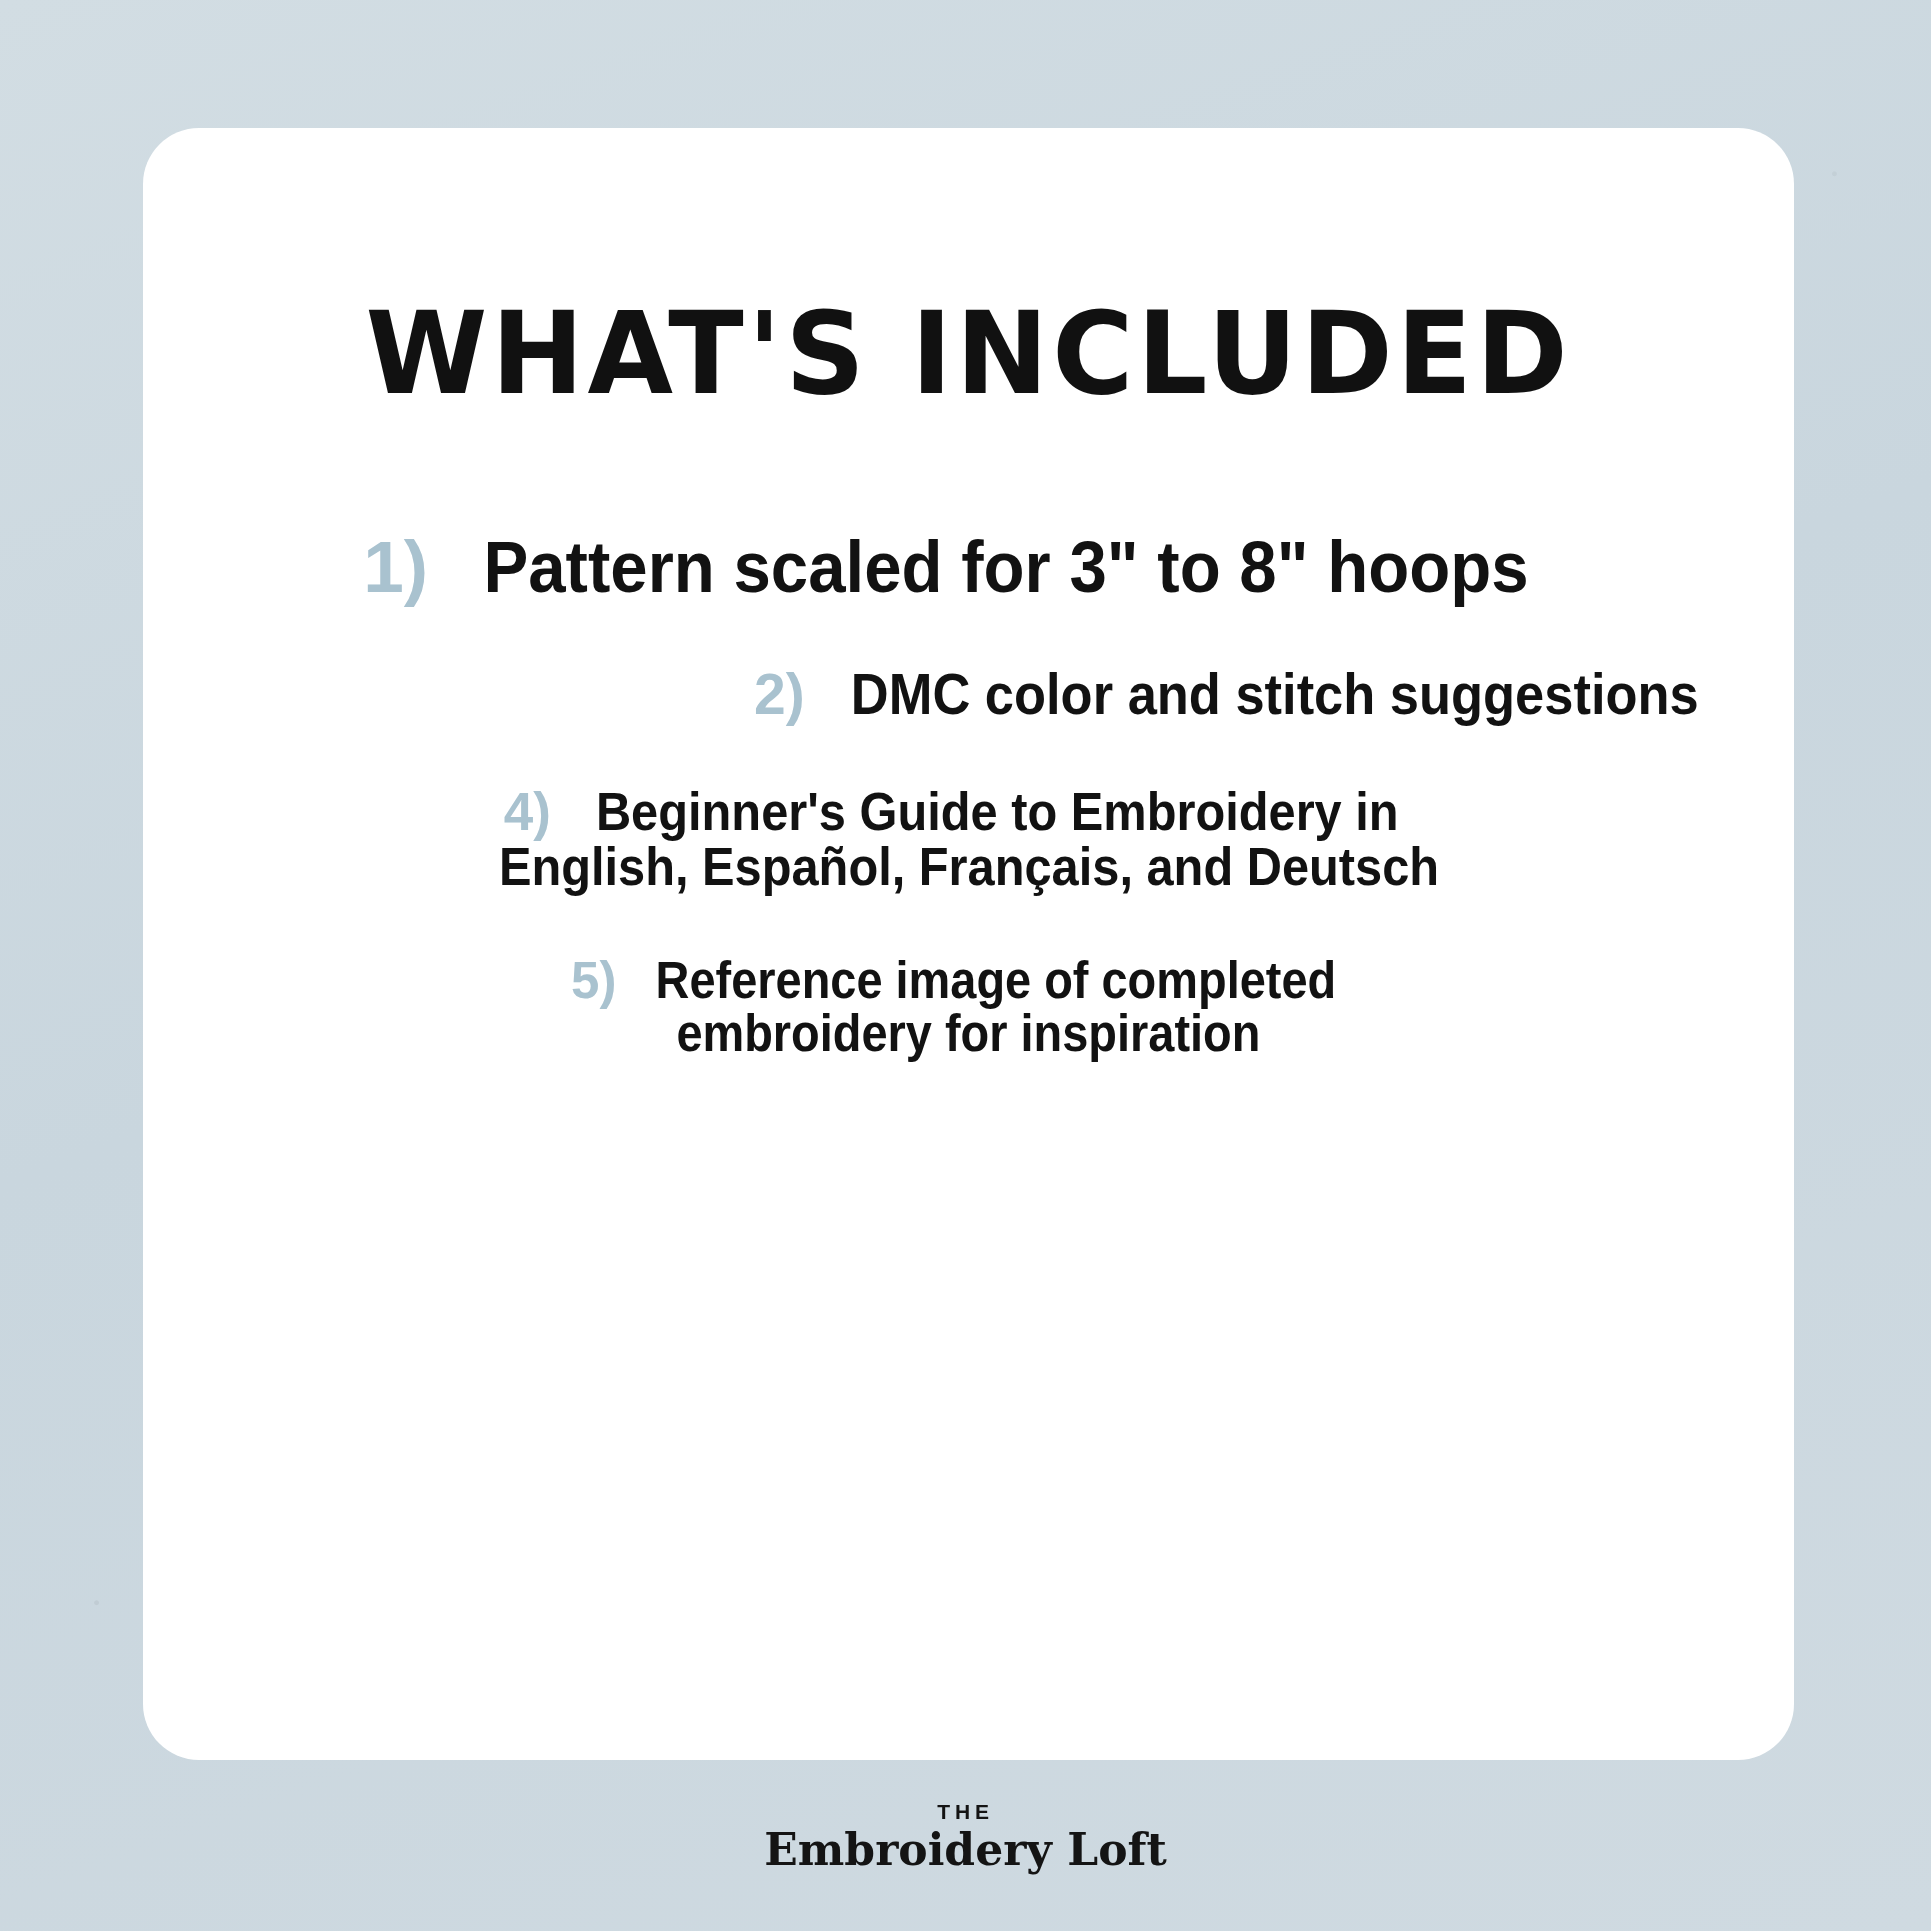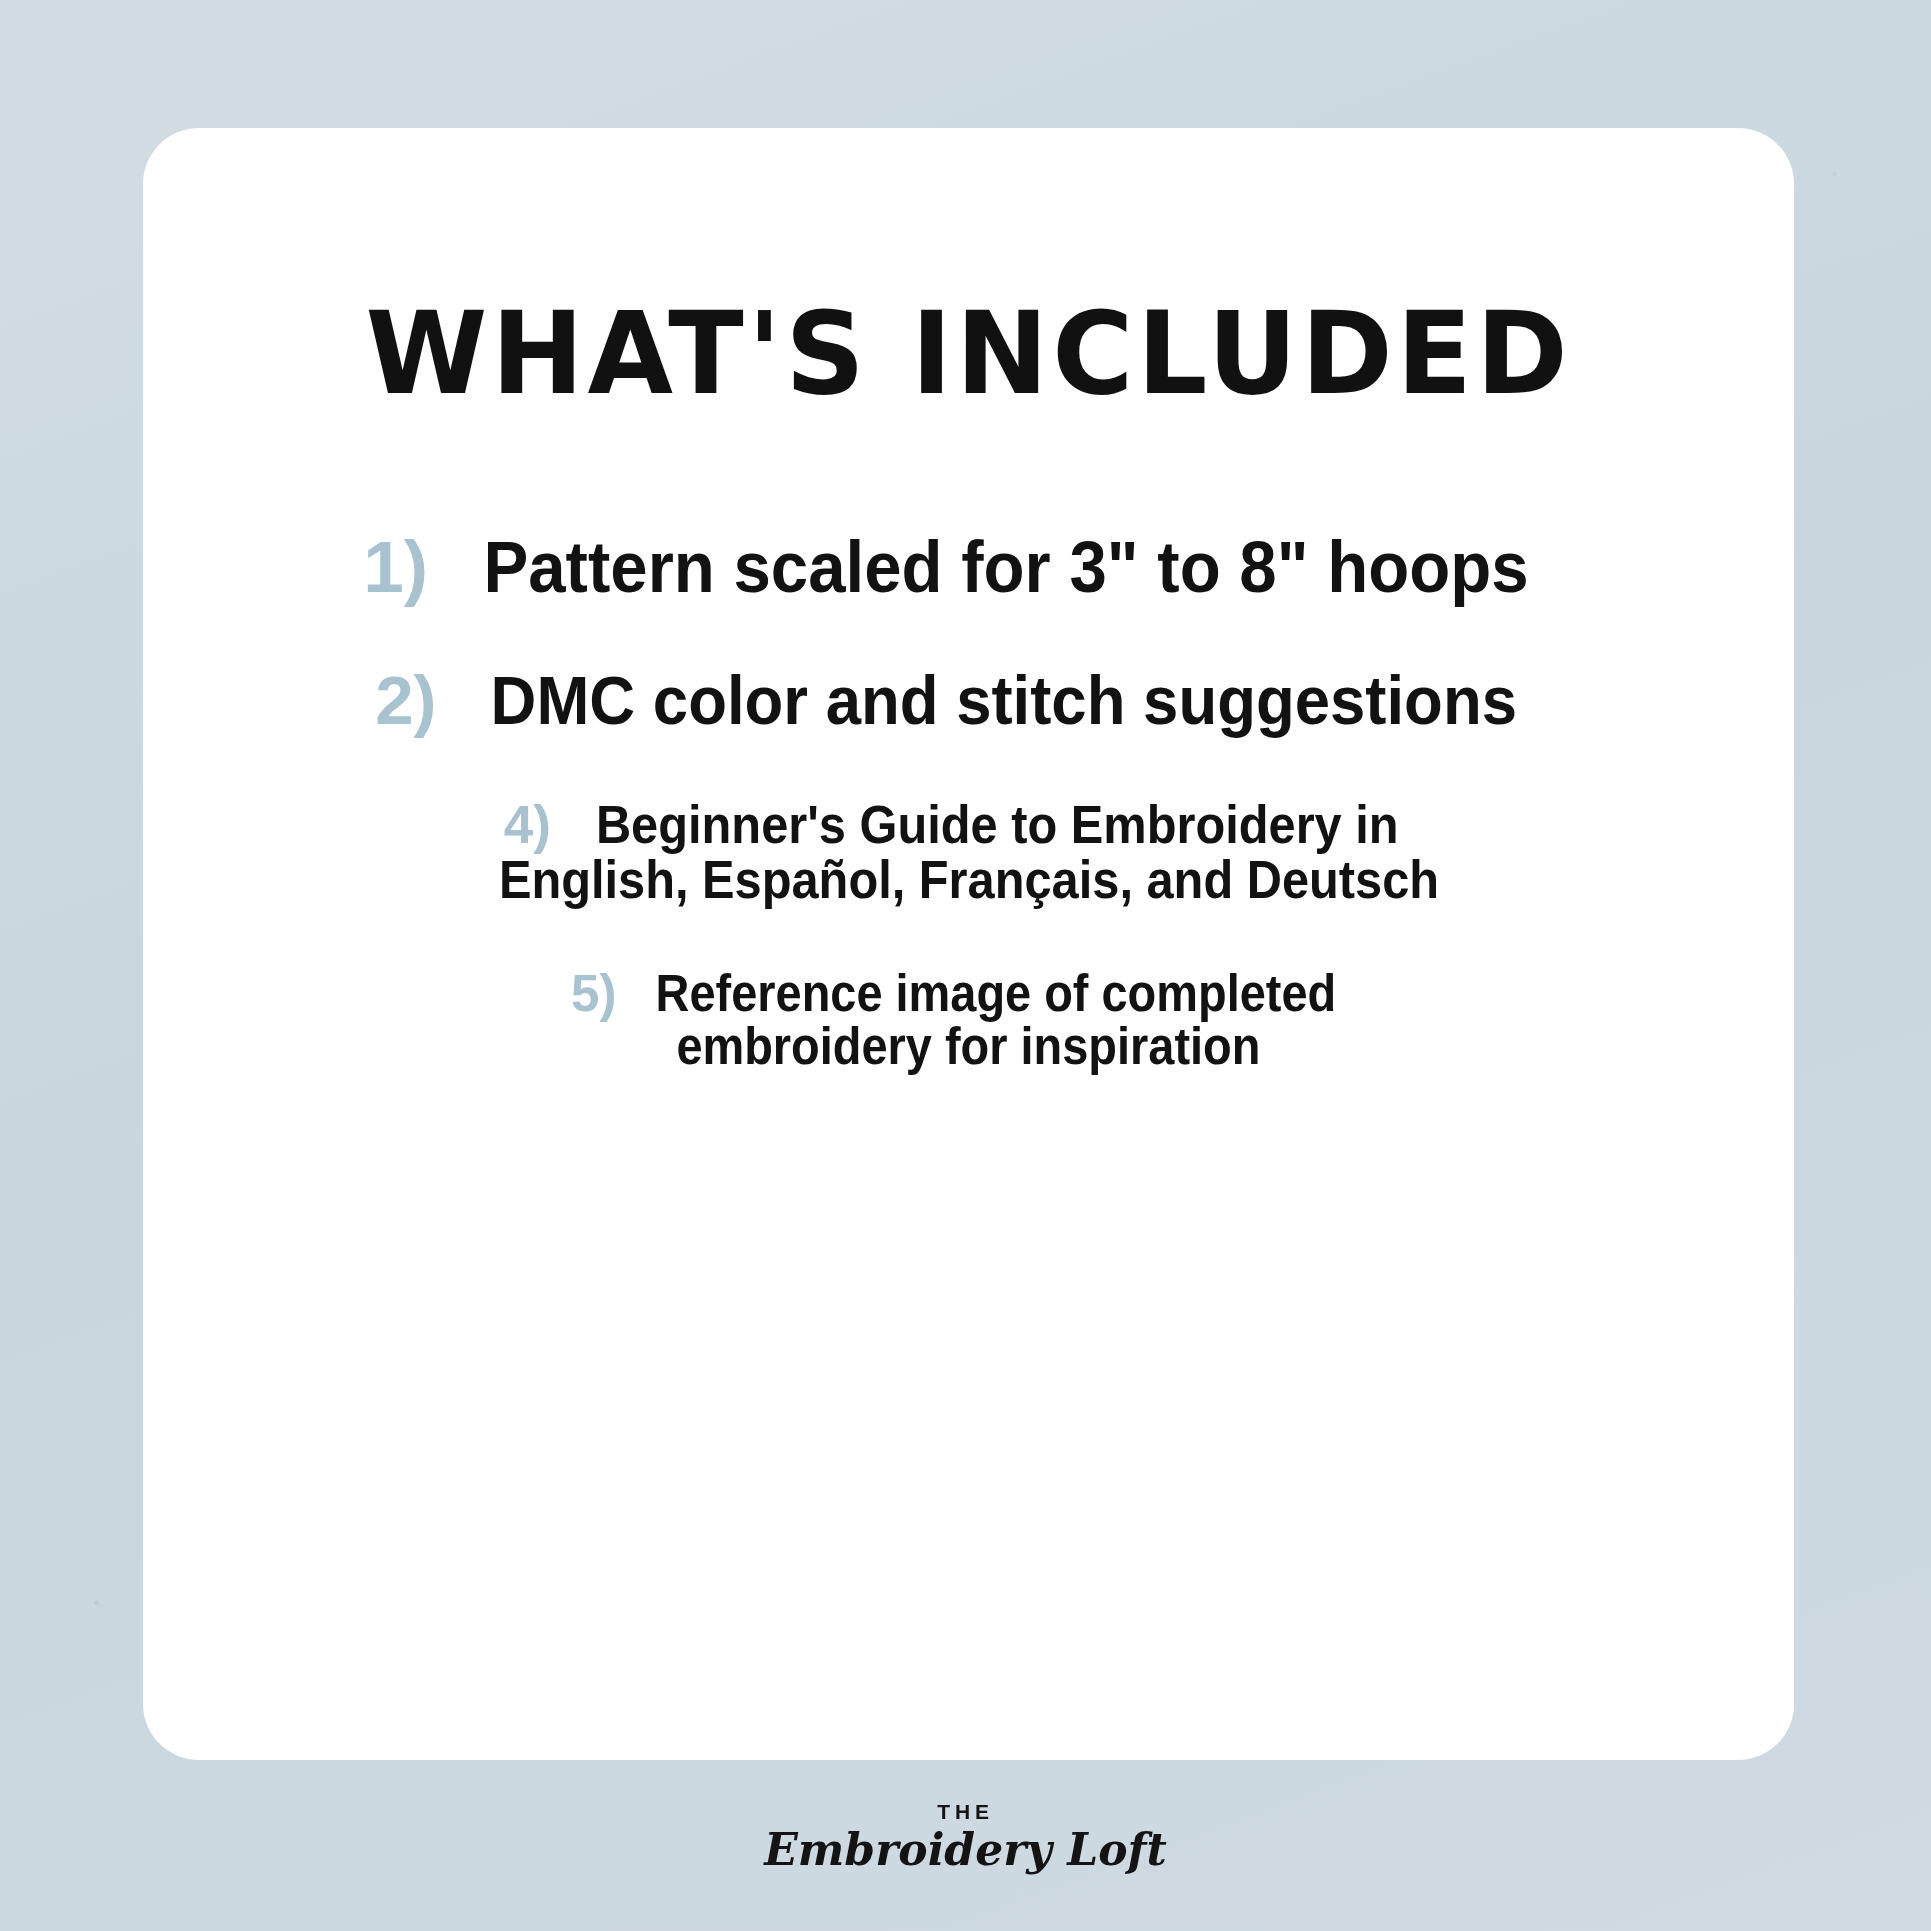--- a/index.html
+++ b/index.html
@@ -73,21 +73,21 @@
     margin-bottom: 60px;
   }
 
   .num {
     color: #a9c2cf;
     font-weight: 700;
     margin-right: 9.7px;
   }
 
   .item-1 { font-size: 73px; }
-  .item-2 { font-size: 69px; }
+  .item-2 { font-size: 57px; text-align: right; }
   .item-3 { font-size: 73px; }
   .item-4 { font-size: 53px; }
   .item-5 { font-size: 51px; }
 
   .scale {
     display: inline-block;
     transform: scaleX(0.92);
     transform-origin: center;
   }
 
@@ -111,21 +111,20 @@
   .footer-the {
     font-family: "Liberation Sans", sans-serif;
     font-weight: 700;
     font-size: 21px;
     letter-spacing: 4.8px;
     color: #141414;
     margin-bottom: 0;
   }
   .footer-name {
     font-family: "DejaVu Serif", serif;
-    font-style: italic;
     font-weight: 700;
     font-size: 44px;
     color: #141414;
     letter-spacing: 0px;
   }
 </style>
 </head>
 <body>
 
 <div class="page">

